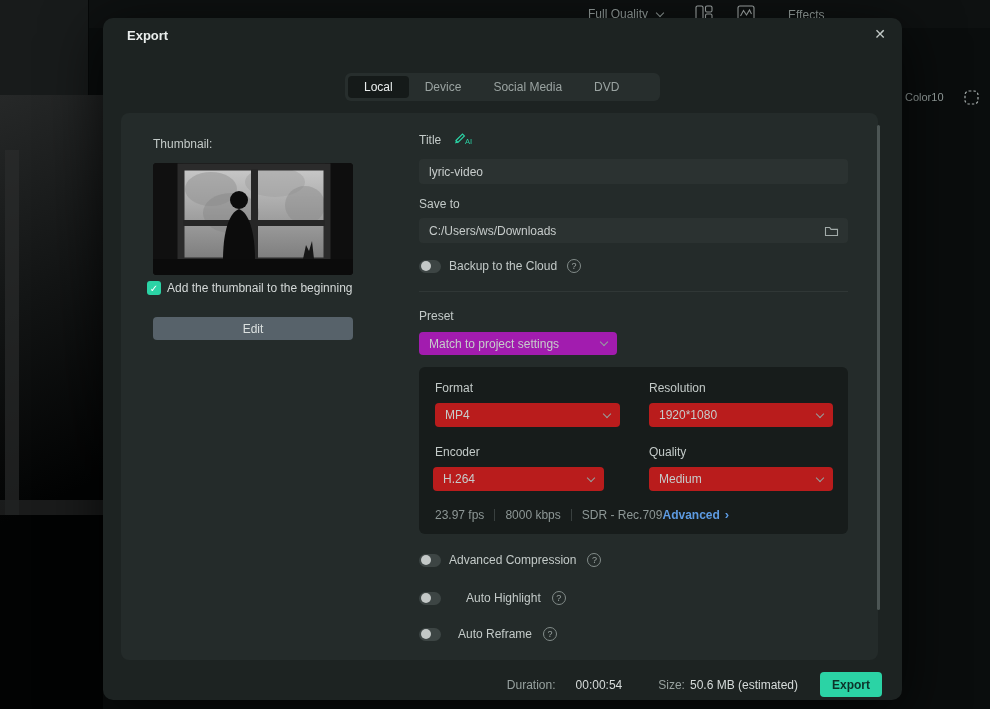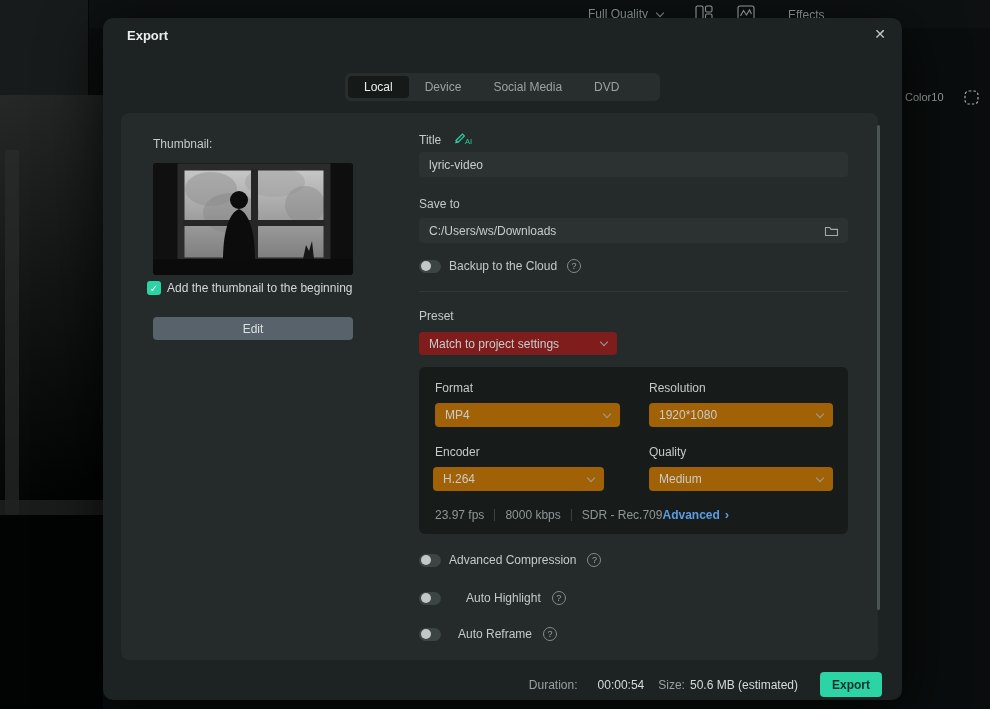--- a/index.html
+++ b/index.html
@@ -3,23 +3,23 @@
 <meta charset="utf-8">
 <style>
   * { margin:0; padding:0; box-sizing:border-box; }
   html,body { width:990px; height:709px; overflow:hidden; }
   body { background:#0a0d0d; font-family:"Liberation Sans","DejaVu Sans",sans-serif; position:relative; }
   .abs { position:absolute; }
   .row { display:flex; align-items:center; }
   .lbl { font-size:12px; color:#c3cac8; }
   .sec { font-size:12px; color:#97a19f; }
   .input { background:#2b3231; border:none; border-radius:4px; color:#c7cccb; font-size:12px; padding:0 10px; font-family:inherit; outline:none; }
-  .dd { background:#7f1d1d; border-radius:4px; display:flex; align-items:center; justify-content:space-between; padding:0 10px; cursor:pointer; }
+  .dd { background:#a21caf; border-radius:4px; display:flex; align-items:center; justify-content:space-between; padding:0 10px; cursor:pointer; }
   .dd .val { font-size:12px; color:#c7cccb; }
-  .dd-dark { background:#a16207; }
+  .dd-dark { background:#b91c1c; }
   .chev { width:6px; height:6px; border-right:1.4px solid #96a09e; border-bottom:1.4px solid #96a09e; transform:rotate(45deg); margin-top:-3px; flex:none; }
   .toggle { width:22px; height:13px; border-radius:7px; background:#3d4544; position:relative; flex:none; cursor:pointer; }
   .toggle .knob { position:absolute; left:1.5px; top:1.5px; width:10px; height:10px; border-radius:50%; background:#c3c8c7; }
   .help { width:14px; height:14px; border-radius:50%; border:1px solid #828b89; color:#9aa3a1; font-size:9px; display:flex; align-items:center; justify-content:center; flex:none; cursor:pointer; }
   .tab { height:22px; padding:0 16px; display:flex; align-items:center; border-radius:4px; font-size:12px; color:#9aa3a1; cursor:pointer; white-space:nowrap; }
   .tab.active { background:#151a19; color:#e9edec; }
   .checkbox { width:14px; height:14px; border-radius:3px; background:#2bd3a5; color:#fff; font-size:10px; font-weight:bold; display:flex; align-items:center; justify-content:center; flex:none; cursor:pointer; }
   .sep { width:1px; height:12px; background:#39403f; }
 </style>
 </head>
@@ -123,21 +123,21 @@
     <div class="abs row" style="left:298px;top:18px;height:18px;gap:10px">
       <span class="lbl">Title</span>
       <span style="cursor:pointer">
         <svg width="23" height="16" viewBox="0 0 23 16">
           <path d="M5 10.5 L11.5 4 l1.9 1.9 L6.9 12.4 Z" fill="none" stroke="#2bd3a5" stroke-width="1.2"></path>
           <path d="M5 10.5 L4 13.6 l3.1 -1 Z" fill="#2bd3a5"></path>
           <text x="14" y="14" font-size="7.5" fill="#2bd3a5" font-family="Liberation Sans, sans-serif">AI</text>
         </svg>
       </span>
     </div>
-    <input class="abs input" style="left: 298px; top: 39px; width: 429px; height: 25px;" value="lyric-video">
+    <input class="abs input" style="left: 298px; top: 46px; width: 429px; height: 25px;" value="lyric-video">
 
     <span class="abs lbl" style="left:298px;top:84px">Save to</span>
     <div class="abs" style="left:298px;top:105px;width:429px;height:25px">
       <input class="input" style="width: 100%; height: 100%; padding-right: 32px;" value="C:/Users/ws/Downloads">
       <span class="abs" style="right:9px;top:6px;cursor:pointer">
         <svg width="15" height="13" viewBox="0 0 15 13">
           <path d="M1.5 2.5 h4.2 l1.3 1.9 h6.5 v6.1 h-12 Z" fill="none" stroke="#a2aba9" stroke-width="1.1"></path>
         </svg>
       </span>
     </div>
@@ -223,21 +223,21 @@
     </div>
   </div>
 
   <div class="abs" style="left:774px;top:107px;width:3px;height:485px;background:#4c5554;border-radius:2px"></div>
 
   <div class="abs row" style="right:20px;top:654px;height:25px;gap:10px">
     <div class="row" style="gap:20px">
       <span class="sec">Duration:</span>
       <span class="lbl" style="color:#d6dbda">00:00:54</span>
     </div>
-    <div class="row" style="gap:5px;margin-left:4px">
+    <div class="row" style="gap:5px;margin-left:26px">
       <span class="sec">Size:</span>
       <span class="lbl" style="color:#d6dbda">50.6 MB (estimated)</span>
     </div>
     <div class="row" style="margin-left:12px;width:62px;height:25px;background:#2bd3a5;border-radius:4px;justify-content:center;font-size:12px;font-weight:bold;color:#0d332a;cursor:pointer">
       <span>Export</span>
     </div>
   </div>
 </div>
 
 </body></html>

